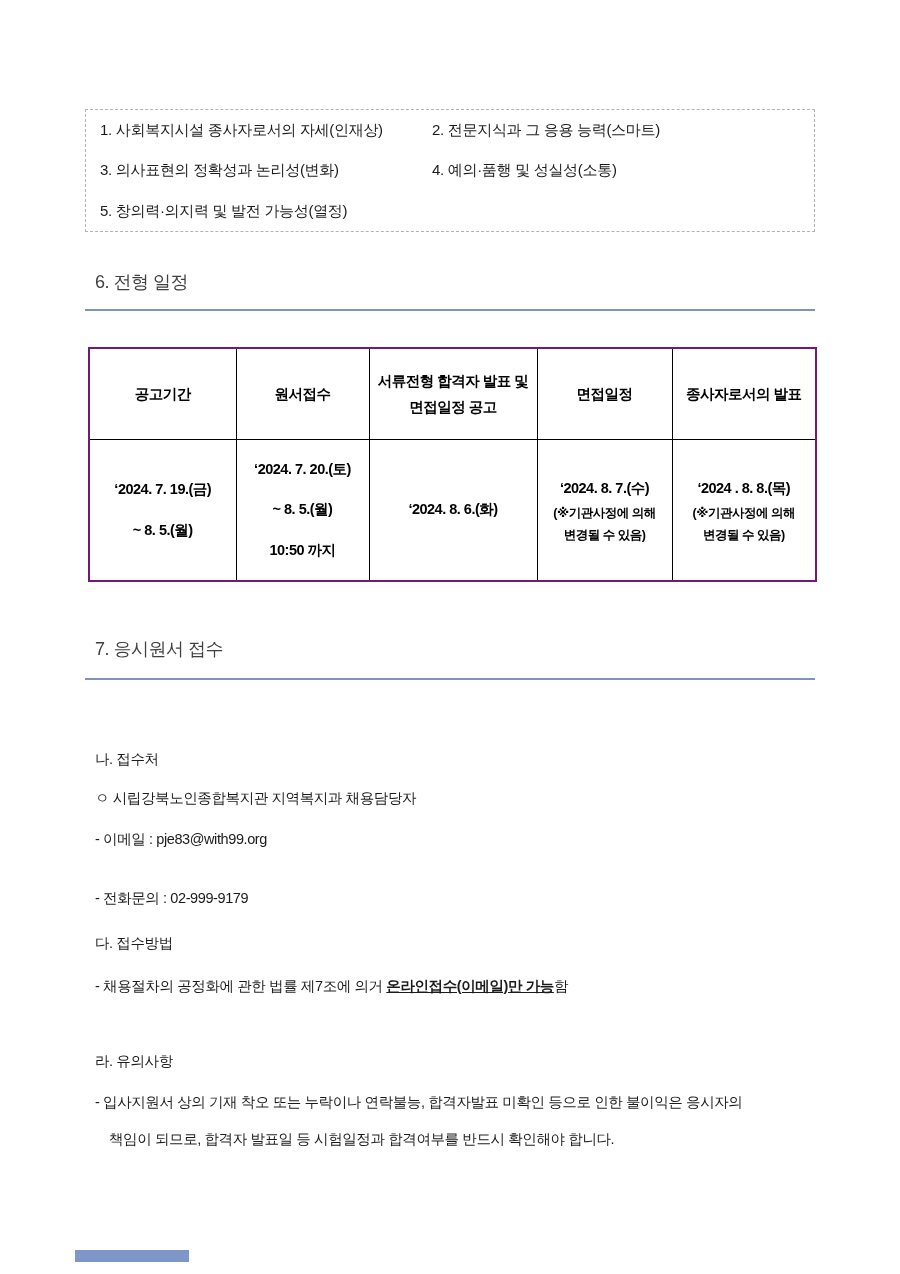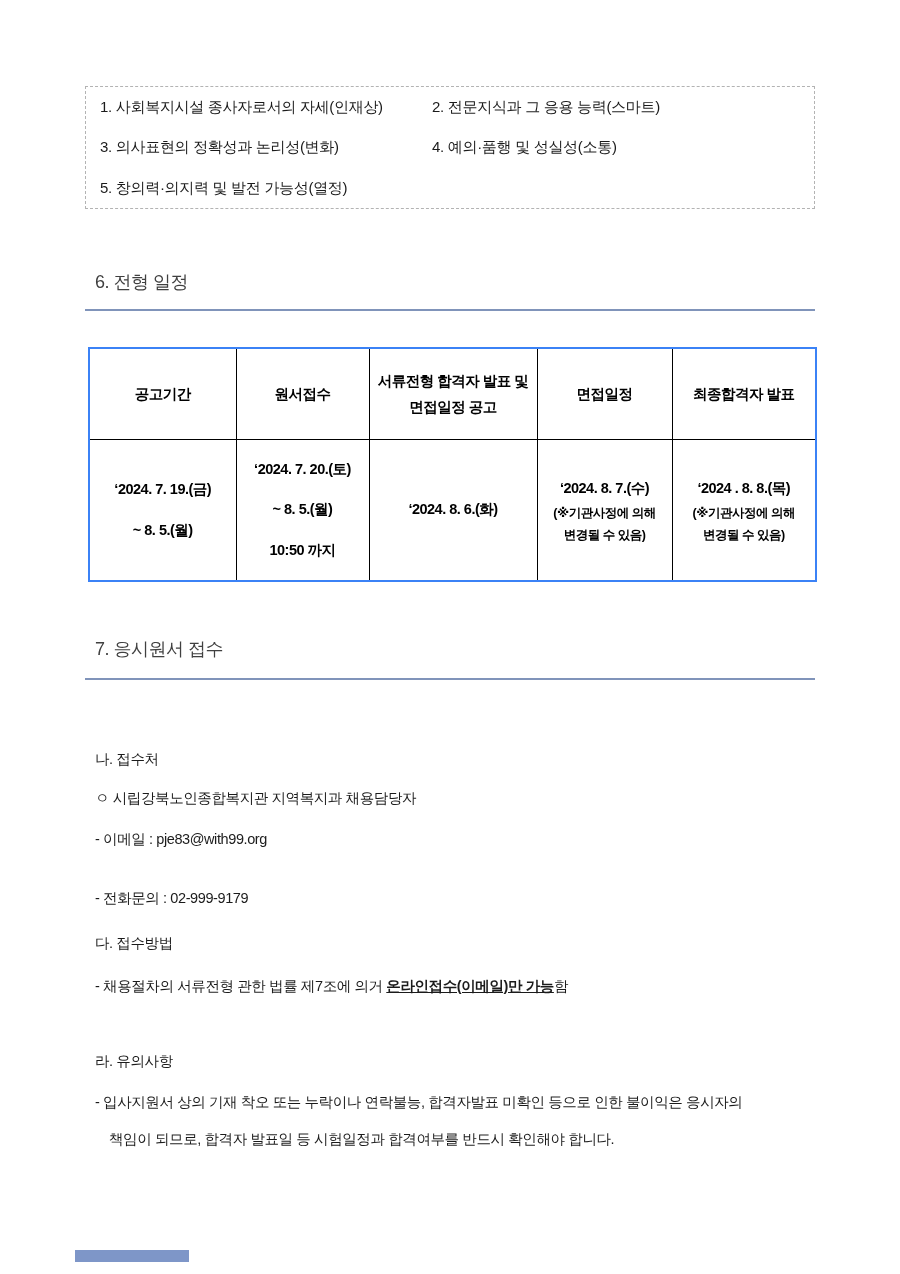--- a/index.html
+++ b/index.html
@@ -5,21 +5,21 @@
   * { margin:0; padding:0; box-sizing:border-box; }
   html,body { background:#ffffff; }
   .page {
     position:relative; width:900px; height:1274px; margin:0 auto;
     background:#ffffff; overflow:hidden;
     font-family:"Liberation Sans","DejaVu Sans",sans-serif;
     color:#1b1b1b;
   }
   
   .criteria-box {
-    position:absolute; left:85px; top:86px; width:730px; height:123px;
+    position:absolute; left:85px; top:109px; width:730px; height:123px;
     border:1px dashed #b3b3b3;
     padding:10px 14px;
     display:grid;
     grid-template-columns:332px 1fr;
     align-content:space-between;
     font-size:15px; font-weight:500; letter-spacing:-0.3px;
     line-height:1.35;
   }
   .criteria-box .cell { white-space:nowrap; }
   
@@ -34,21 +34,21 @@
   }
   
   .sched-table {
     position:absolute; left:88px; top:347px; width:727px; height:233px;
     border-collapse:collapse; table-layout:fixed;
   }
   .sched-table th, .sched-table td {
     border:1.5px solid #000; text-align:center; vertical-align:middle;
     font-weight:bold; color:#000; letter-spacing:-0.5px;
   }
-  .sched-table { border:2px solid #3b82f6; }
+  .sched-table { border:2px solid #701a75; }
   .sched-table th { font-size:14.5px; line-height:1.8; height:91px; padding:0 6px; }
   .sched-table td { height:142px; font-size:14.5px; padding:0 3px;margin-top:24px; }
   .cell-line { display:block; line-height:2.8; white-space:nowrap; }
   .cell-line.small { font-size:12.5px; line-height:1.75; }
   
   .pline {
     position:absolute; left:95px; font-size:14.5px; letter-spacing:-0.4px;
     white-space:nowrap; color:#1b1b1b;
   }
   .pline b { font-weight:bold; }
@@ -84,21 +84,21 @@
         <col style="width:168px">
         <col style="width:135px">
         <col style="width:144px">
     </colgroup>
     <tbody>
         <tr>
       <th>공고기간</th>
       <th>원서접수</th>
       <th>서류전형 합격자 발표 및 면접일정 공고</th>
       <th>면접일정</th>
-      <th>최종합격자 발표</th>
+      <th>종사자로서의 발표</th>
     </tr>
     <tr>
       <td>
         <span class="cell-line">‘2024. 7. 19.(금)</span>
         <span class="cell-line">~ 8. 5.(월)</span>
       </td>
       <td>
         <span class="cell-line">‘2024. 7. 20.(토)</span>
         <span class="cell-line">~ 8. 5.(월)</span>
         <span class="cell-line">10:50 까지</span>
@@ -124,21 +124,21 @@
   <div class="rule" style="top:678px;"></div>
 
 
   <div class="pline" style="top:750px;">나. 접수처</div>
   <div class="pline" style="top:789px;">ㅇ 시립강북노인종합복지관 지역복지과 채용담당자</div>
   <div class="pline" style="top:830px;">- 이메일 : pje83@with99.org</div>
   <div class="pline" style="top:889px;">- 전화문의 : 02-999-9179</div>
   <div class="pline" style="top:934px;">다. 접수방법</div>
 
   <div class="pline" style="top:977px;">
-    <span>- 채용절차의 서류전형 관한 법률 제7조에 의거 </span><span class="em">온라인접수(이메일)만 가능</span><span>함</span>
+    <span>- 채용절차의 공정화에 관한 법률 제7조에 의거 </span><span class="em">온라인접수(이메일)만 가능</span><span>함</span>
   </div>
 
 
   <div class="pline" style="top:1052px;">라. 유의사항</div>
   <div class="pline indent2" style="top:1130px;">책임이 되므로, 합격자 발표일 등 시험일정과 합격여부를 반드시 확인해야 합니다.</div>
   <div class="pline" style="top:1093px;">- 입사지원서 상의 기재 착오 또는 누락이나 연락불능, 합격자발표 미확인 등으로 인한 불이익은 응시자의</div>
 
   <div class="footer-bar"></div>
 
 </div>

